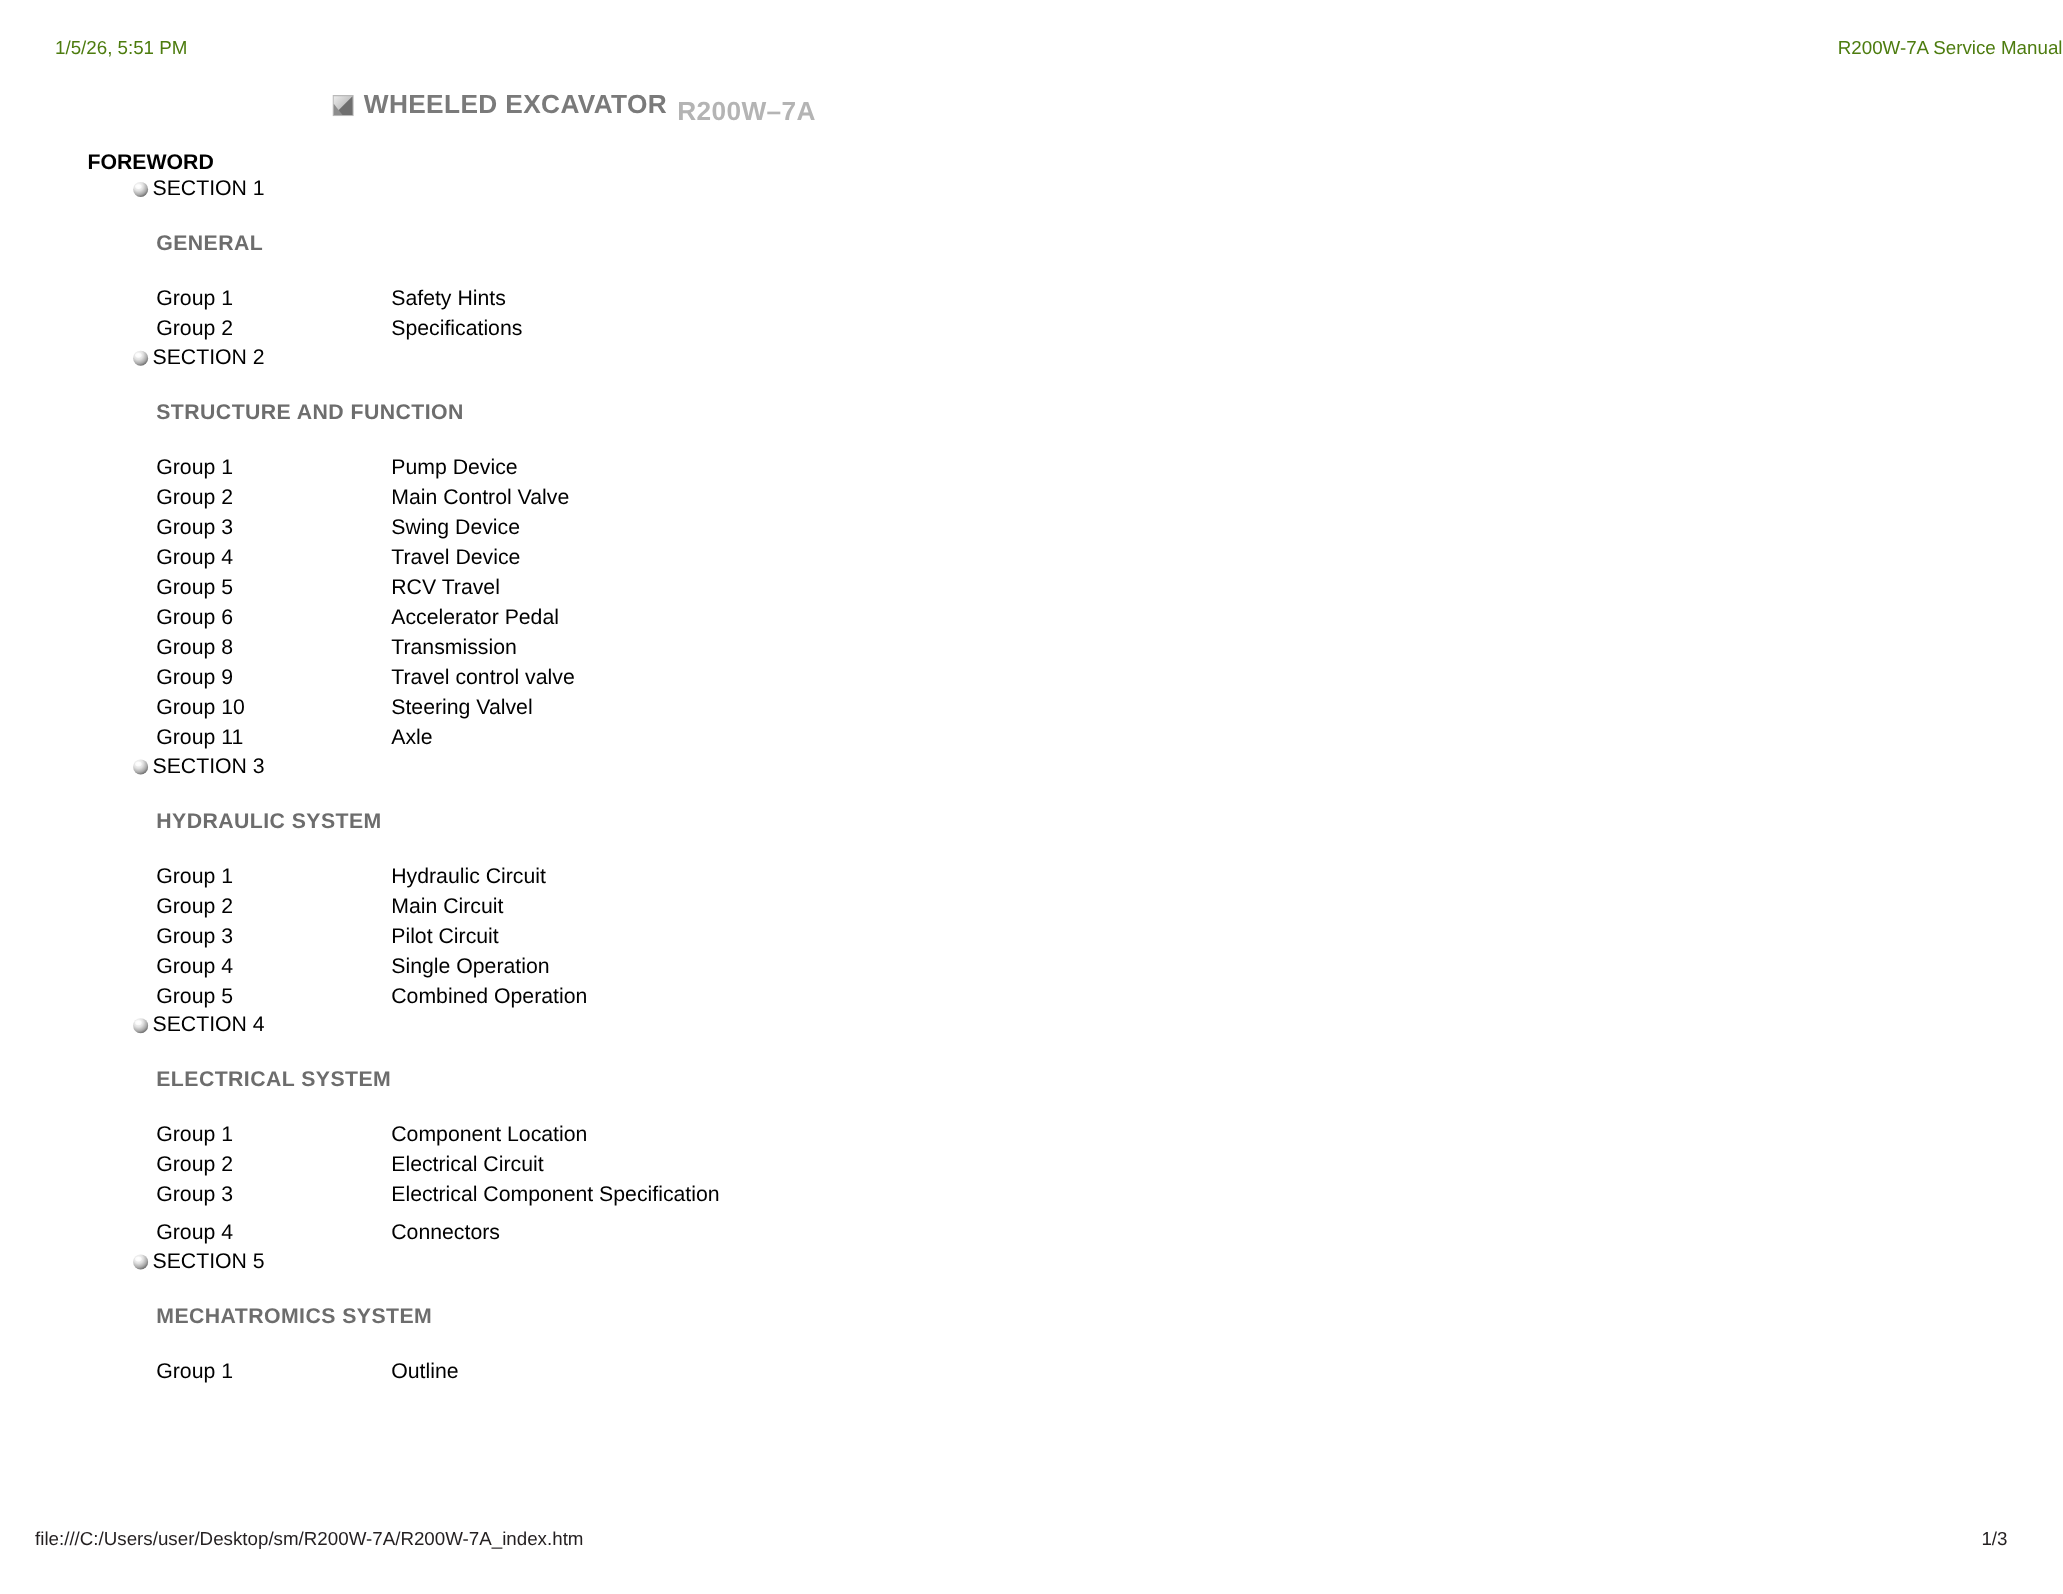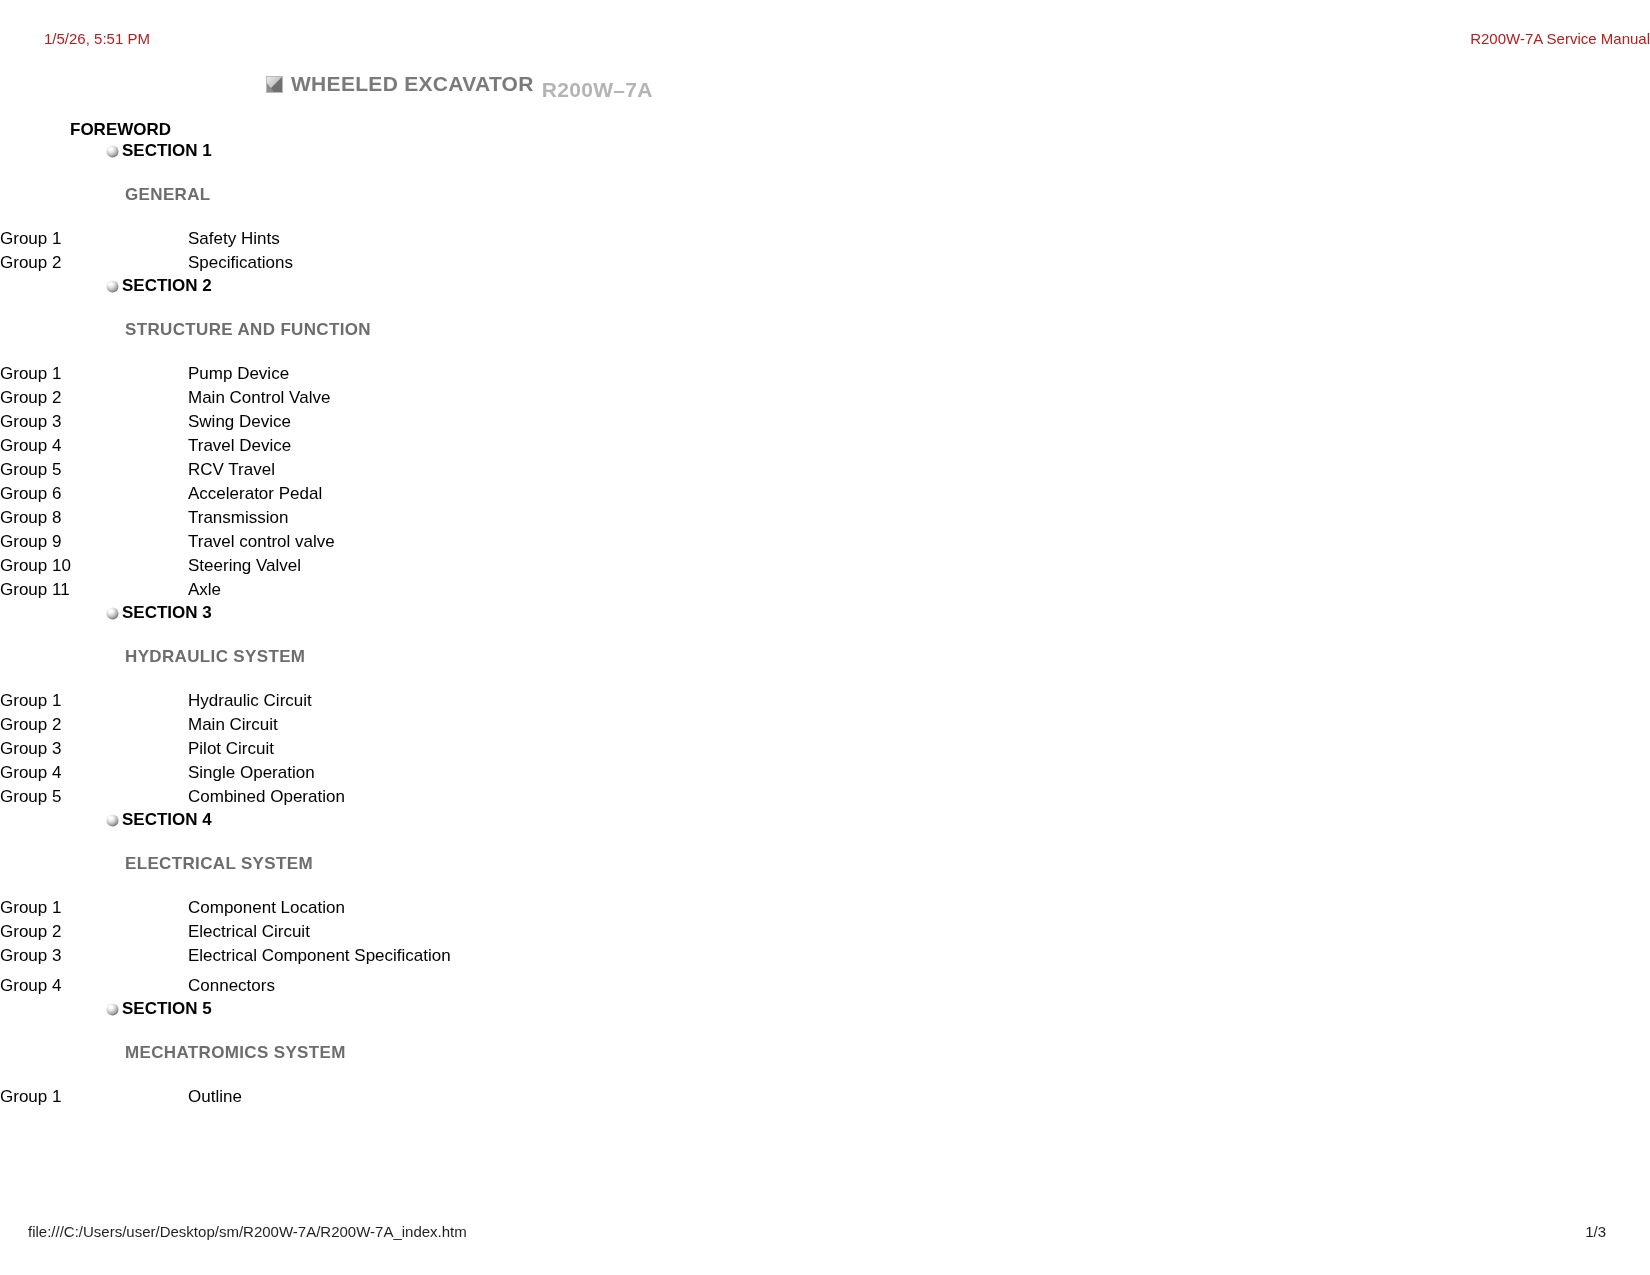--- a/index.html
+++ b/index.html
@@ -17,21 +17,21 @@
   }
 
   
   .print-header {
     position: absolute;
     top: 30px;
     left: 0;
     width: 1386px;
     height: 20px;
     font-size: 15px;
-    color: #b91c1c;
+    color: #4d7c0f;
   }
   .print-header .ph-left {
     position: absolute;
     left: 44px;
     top: 0;
     white-space: nowrap;
   }
   .print-header .ph-center {
     position: absolute;
     left: 0;
@@ -107,21 +107,21 @@
     line-height: 20px;
   }
 
   
   .section-head {
     margin-left: 106px;
     display: flex;
     align-items: center;
     height: 22px;
     font-size: 17px;
-    font-weight: bold;
+    font-weight: normal;
     color: #000;
   }
   .bullet-sphere {
     width: 13px;
     height: 13px;
     margin-right: 3px;
     flex: 0 0 auto;
     display: block;
   }
 
@@ -144,20 +144,21 @@
   .group-row {
     display: flex;
     height: 24px;
     align-items: center;
     font-size: 17px;
     color: #000;
     font-weight: normal;
   }
   .group-row .g-label {
     width: 188px;
+    margin-left: 125px;
     flex: 0 0 auto;
     white-space: nowrap;
   }
   .group-row .g-title {
     white-space: nowrap;
   }
   .group-row.spaced {
     height: 28px;
     align-items: flex-end;
     padding-bottom: 2px;

